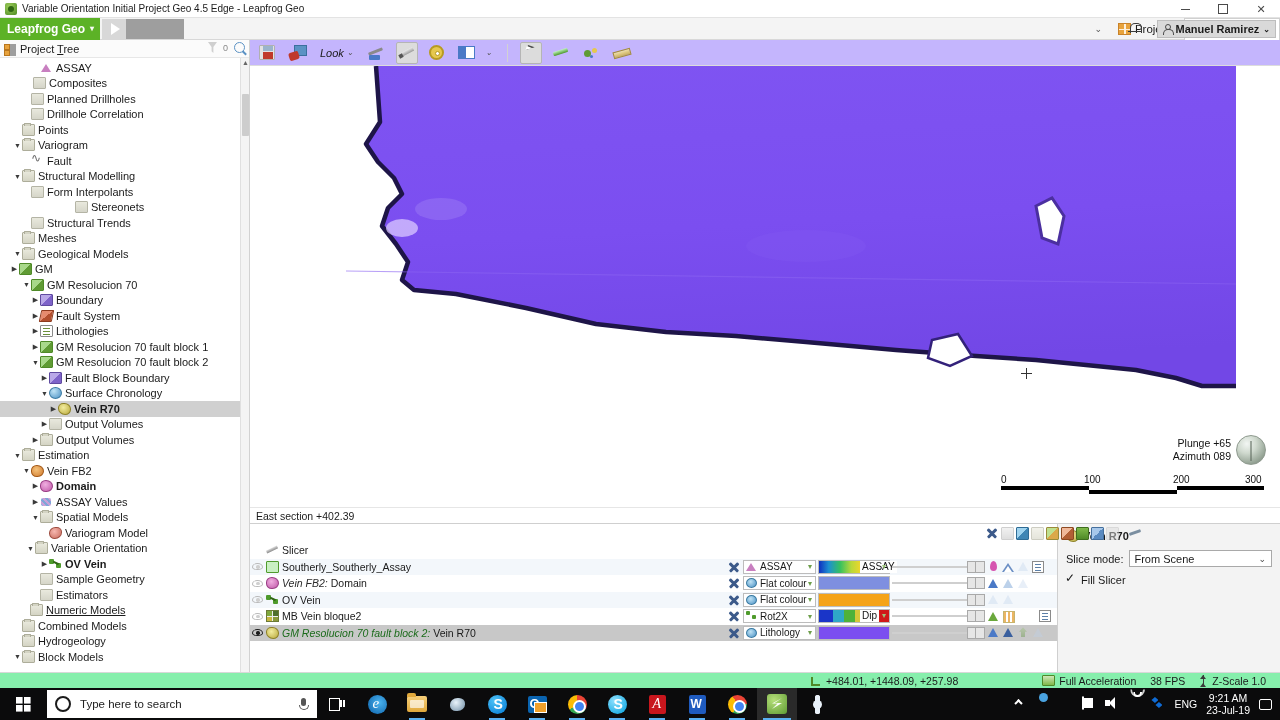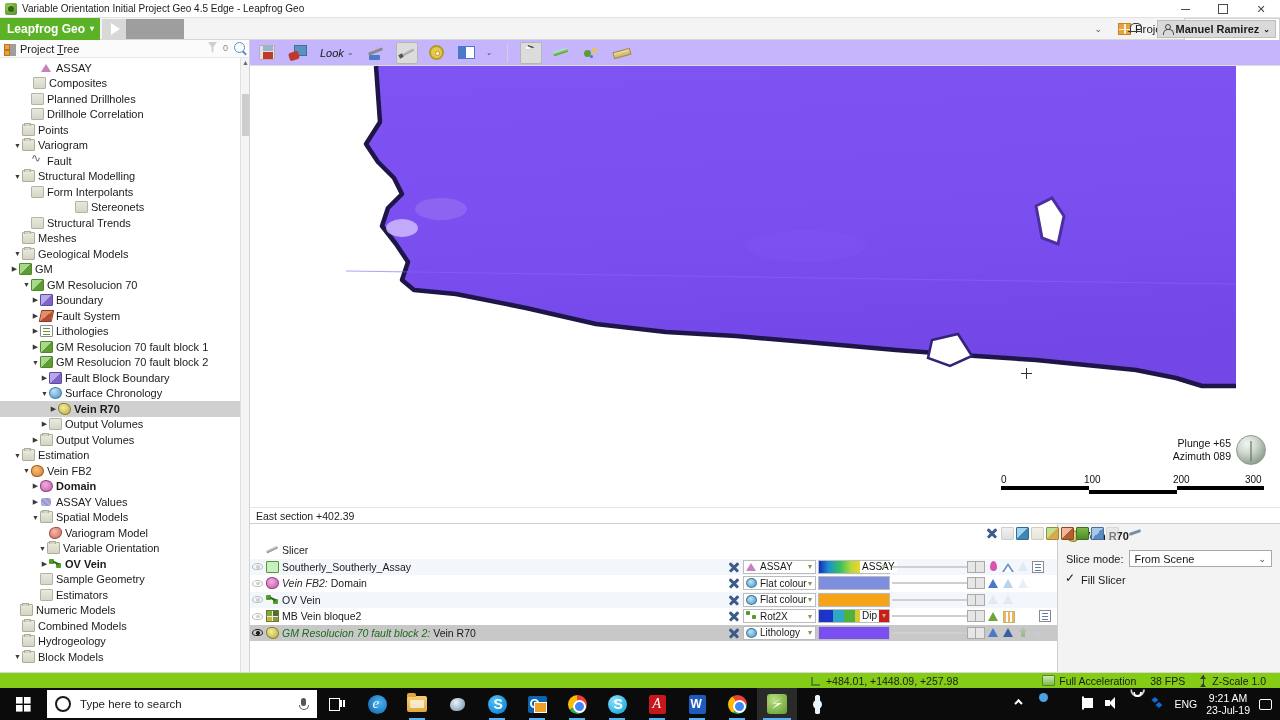--- a/index.html
+++ b/index.html
@@ -329,21 +329,21 @@
   .props .frm { display:flex;align-items:center;gap:6px; margin-bottom:7px; }
   .props .frm label { font-size:11px; }
   .selbox { flex:1; height:17px; background:#fff; border:1px solid #a9a9a9; display:flex;align-items:center;
             padding:0 4px; font-size:11px; position:relative; }
   .selbox .cv { position:absolute; right:5px; font-size:9px; color:#4a4a4a; }
   .chkrow { display:flex;align-items:center;gap:5px; font-size:11px; }
   .chk { width:10px;height:10px; position:relative; }
   .chk::after{ content:"\2713"; position:absolute; left:-1px; top:-4px; font-size:12px; color:#1b1b1b; }
 
   
-  .statusbar { position:absolute; bottom:32px; left:0; right:0; height:16px; background:#84cc16;
+  .statusbar { position:absolute; bottom:32px; left:0; right:0; height:16px; background:#86efac;
                border-top:1px solid #d8d8d8; display:flex; align-items:center; font-size:10.5px; color:#1b1b1b; }
   .statusbar .sp { flex:1; }
   .statusbar .sgrp { display:flex;align-items:center;gap:4px; margin-right:14px; }
   .ic-coord { width:12px;height:11px;position:relative; }
   .ic-coord::before{content:"";position:absolute;left:1px;bottom:0;width:1.6px;height:9px;background:#4f8a28;}
   .ic-coord::after{content:"";position:absolute;left:1px;bottom:0;width:9px;height:1.6px;background:#4f8a28;}
   .ic-accel { width:13px;height:11px;background:linear-gradient(#cfe7b8,#7fb94a);border:1px solid #4f8a28;border-radius:1px;}
   .ic-zscale { width:9px;height:12px;position:relative; }
   .ic-zscale::before{content:"";position:absolute;left:3.5px;top:0;width:1.6px;height:12px;background:#3a3a3a;}
   .ic-zscale::after{content:"";position:absolute;left:1px;top:0;width:0;height:0;
@@ -641,41 +641,41 @@
           <div class="trow" style="padding-left: 31px;">
             <span class="arw down"></span>
             <span class="ico folder"></span>
             <span class="tlabel">Spatial Models</span>
           </div>
           <div class="trow" style="padding-left: 40px;">
             <span class="arw"></span>
             <span class="ico vario"></span>
             <span class="tlabel">Variogram Model</span>
           </div>
-          <div class="trow" style="padding-left: 38px;">
+          <div class="trow" style="padding-left: 26px;">
             <span class="arw down"></span>
             <span class="ico folder"></span>
             <span class="tlabel">Variable Orientation</span>
           </div>
           <div class="trow" style="padding-left: 40px;">
             <span class="arw right"></span>
             <span class="ico ov"></span>
             <span class="tlabel bold">OV Vein</span>
           </div>
           <div class="trow" style="padding-left: 31px;">
             <span class="arw"></span>
             <span class="ico folder-d"></span>
             <span class="tlabel">Sample Geometry</span>
           </div>
           <div class="trow" style="padding-left: 31px;">
             <span class="arw"></span>
             <span class="ico folder-d"></span>
             <span class="tlabel">Estimators</span>
           </div>
-          <div class="trow" style="padding-left: 11px;">
+          <div class="trow" style="padding-left: 21px; text-decoration: underline;">
             <span class="arw"></span>
             <span class="ico folder"></span>
             <span class="tlabel">Numeric Models</span>
           </div>
           <div class="trow" style="padding-left: 13px;">
             <span class="arw"></span>
             <span class="ico folder"></span>
             <span class="tlabel">Combined Models</span>
           </div>
           <div class="trow" style="padding-left: 13px;">

